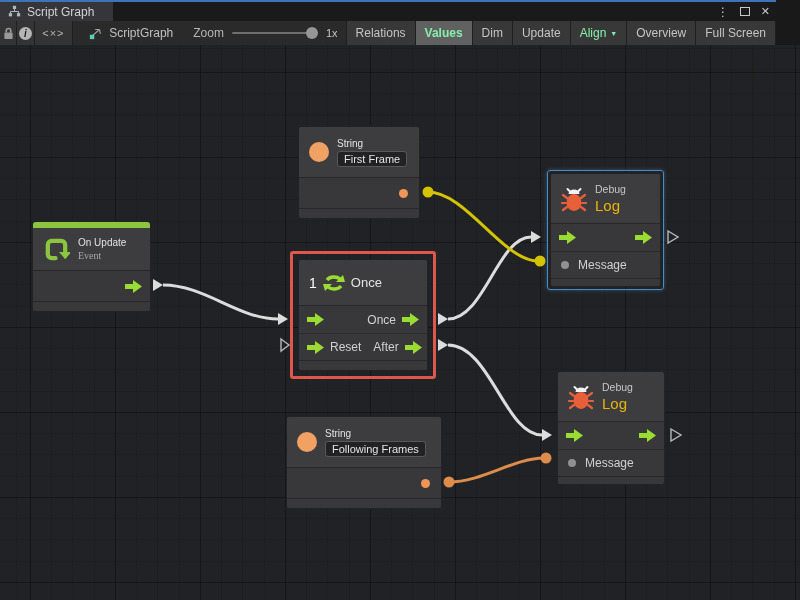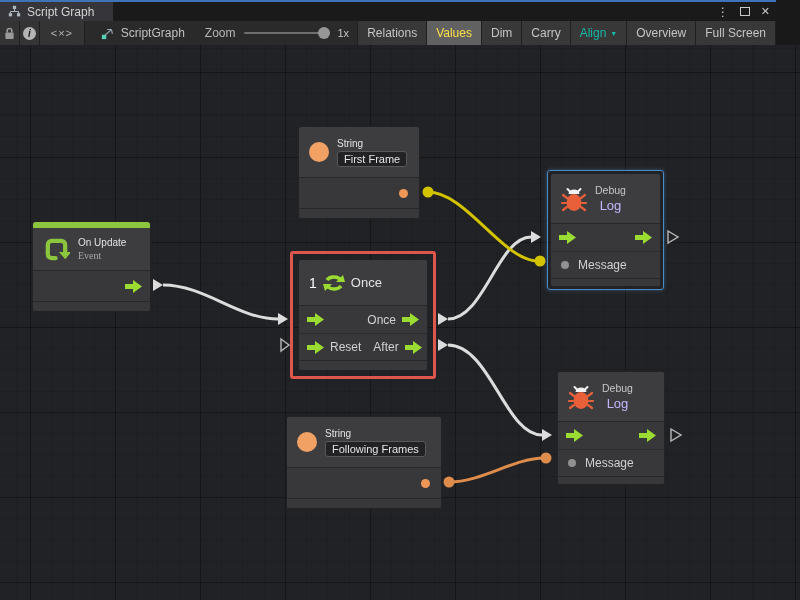--- a/index.html
+++ b/index.html
@@ -25,22 +25,22 @@
   .graph-cell { display:flex; align-items:center; gap:6px; padding:0 12px 0 16px; background:#2a2a2b; }
   .graph-name { color:#c0c0c0; }
   .zoom-group { display:flex; align-items:center; gap:8px; padding:0 8px; background:#2a2a2b; border-right:1px solid #1f1f20; }
   .zoom-label { color:#b5b5b5; }
   .slider { position:relative; width:86px; height:14px; }
   .slider .track { position:absolute; left:0; right:0; top:6px; height:2px; background:#6f6f6f; border-radius:1px; }
   .slider .handle { position:absolute; right:0; top:1px; width:12px; height:12px; border-radius:50%; background:#969696; }
   .zoom-value { color:#c4c4c4; font-size:11px; }
   .tbtn { display:flex; align-items:center; justify-content:center; gap:4px; padding:0 9px;
           background:#383839; border-right:1px solid #1f1f20; white-space:nowrap; }
-  .tbtn.active { background:#616162; color:#fde047; }
-  .tbtn.disabled { color:#14b8a6; }
+  .tbtn.active { background:#616162; color:#86efac;font-weight:bold; }
+  .tbtn.disabled { color:#86efac; }
   .dd-arrow { font-size:7px; line-height:1; }
 
   
   .canvas { position:absolute; left:0; top:45px; width:800px; height:555px;
             background-color:#212225;
             background-image:
               repeating-linear-gradient(to right, rgba(0,0,0,0.10) 0 1px, transparent 1px 21.25px),
               repeating-linear-gradient(to bottom, rgba(0,0,0,0.10) 0 1px, transparent 1px 21.25px),
               repeating-linear-gradient(to right, rgba(0,0,0,0.28) 0 1px, transparent 1px 85px),
               repeating-linear-gradient(to bottom, rgba(0,0,0,0.28) 0 1px, transparent 1px 85px);
@@ -48,21 +48,21 @@
 
   
   .node { position:absolute; background:#3b3b3e; border:1px solid #232326; border-radius:3px; color:#dcdcdc; }
   .node-header { display:flex; align-items:center; gap:8px; padding:0 10px; background:#3d3d40; border-radius:3px 3px 0 0; }
   .node-body { background:#38383b; border-top:1px solid #28282b; }
   .node-footer { height:10px; background:#38383b; border-top:1px solid #28282b; border-radius:0 0 3px 3px; }
   .hcol { display:flex; flex-direction:column; justify-content:center; gap:2px; }
   .ntitle { font-size:10px; color:#e2e2e2; }
   .nsub { font-size:10px; color:#a8a8a8;font-family:Liberation Serif, serif; }
   .nkind { font-size:10.5px; color:#c6c6c6; }
-  .nbig { font-size:13px; color:#c4b5fd;text-align:center; }
+  .nbig { font-size:15px; color:#eab308; }
   .prow { height:27px; display:flex; align-items:center; padding:0 8px; gap:6px; font-size:12px; color:#d0d0d0; }
   .spacer { flex:1; }
   .field { background:#222224; border:1px solid #58585a; border-radius:3px; padding:1px 6px;
            font-size:11px; color:#e4e4e4; width:fit-content; white-space:nowrap; }
   .circle-orange { width:20px; height:20px; border-radius:50%; background:#f2a164; flex:0 0 auto; }
   .dot-orange { width:9px; height:9px; border-radius:50%; background:#ee9757; }
   .dot-gray { width:8px; height:8px; border-radius:50%; background:#909090; }
   .greenbar { height:6px; background:#8cc63f; border-radius:3px 3px 0 0; }
   .badge-one { font-size:14px; color:#fff; }
   .sel-red { position:absolute; padding:5px; border:3px solid #df564c; border-radius:3px; }
@@ -122,21 +122,21 @@
       <span class="zoom-label">Zoom</span>
       <span class="slider">
         <span class="track"></span>
         <span class="handle"></span>
       </span>
       <span class="zoom-value">1x</span>
     </div>
     <div class="tbtn">Relations</div>
     <div class="tbtn active">Values</div>
     <div class="tbtn">Dim</div>
-    <div class="tbtn">Carry</div>
+    <div class="tbtn">Update</div>
     <div class="tbtn disabled">
       <span>Align</span>
       <span class="dd-arrow">▼</span>
     </div>
     <div class="tbtn">Overview</div>
     <div class="tbtn">Full Screen</div>
 
   </div>
 
   <div class="canvas">

